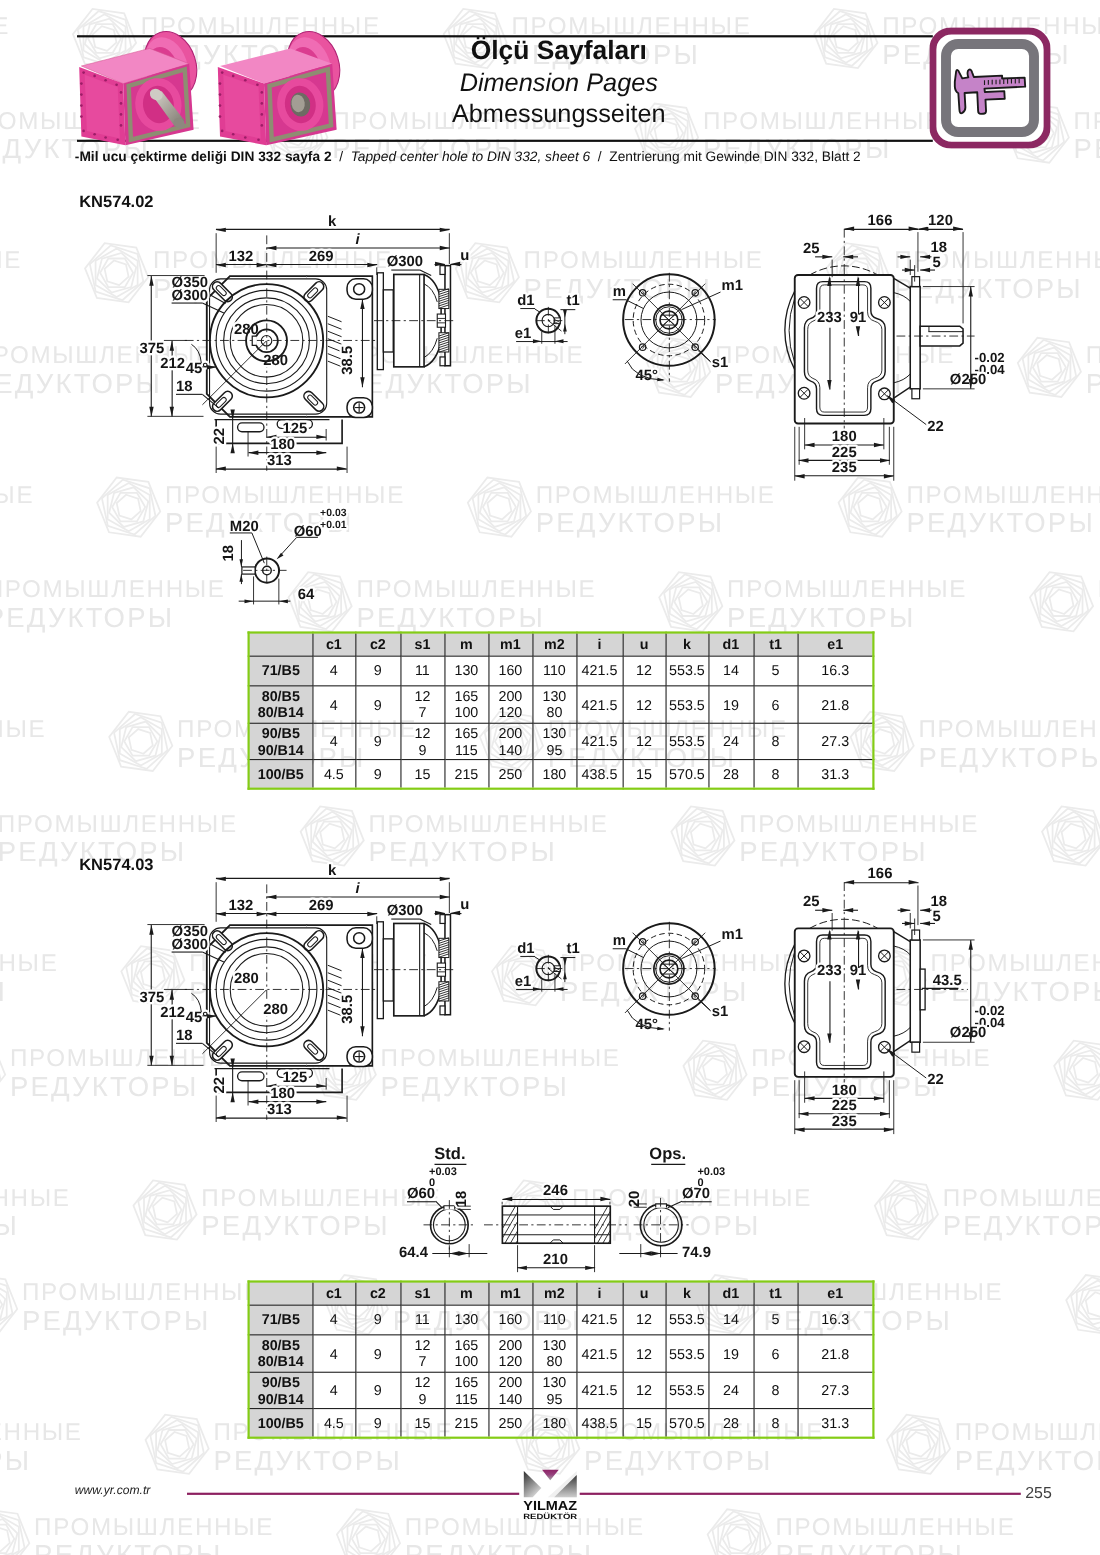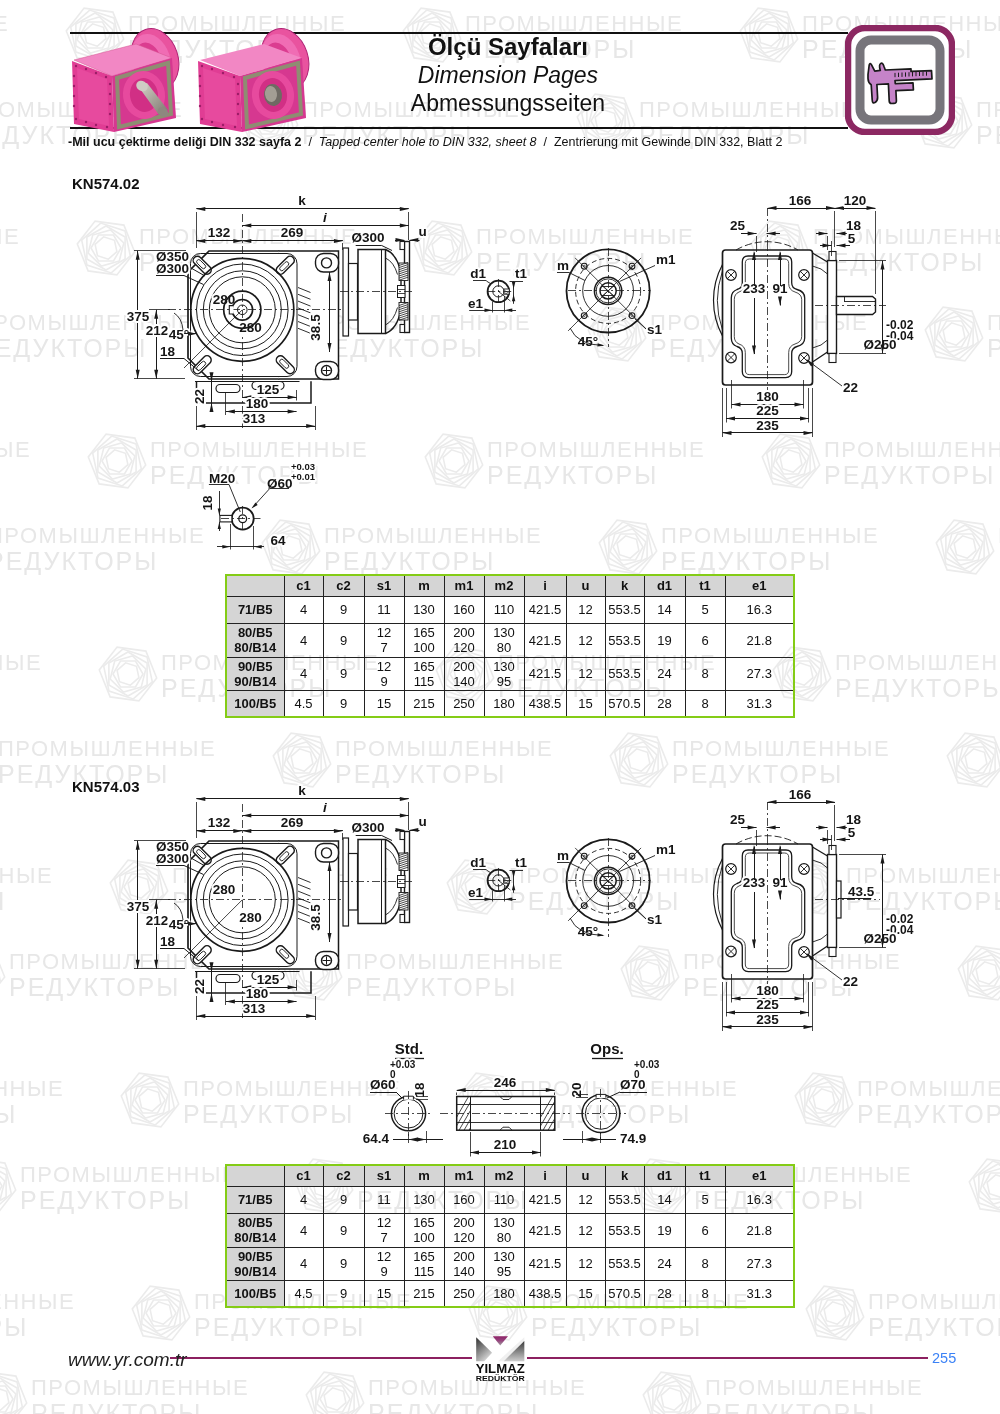--- a/index.html
+++ b/index.html
@@ -91,21 +91,21 @@
 <div class="hdr" style="left:70px;top:32px;width:778px;height:2px;background:#111;"></div>
 
 <div class="hdr" style="left:70px;top:127px;width:778px;height:2px;background:#111;"></div>
 
 <div class="hdr" style="left:308px;top:33px;width:400px;text-align:center;font-size:24px;font-weight:bold;color:#111;">Ölçü Sayfaları</div>
 
 <div class="hdr" style="left:308px;top:62px;width:400px;text-align:center;font-size:23px;font-style:italic;color:#111;">Dimension Pages</div>
 
 <div class="hdr" style="left:308px;top:90px;width:400px;text-align:center;font-size:23px;color:#111;">Abmessungsseiten</div>
 
-<div class="hdr" style="left:68px;top:135px;font-size:12.5px;color:#111;white-space:nowrap;"><b>-Mil ucu çektirme deliği DIN 332 sayfa 2</b>&nbsp; /&nbsp; <i>Tapped center hole to DIN 332, sheet 8</i>&nbsp; /&nbsp; Zentrierung mit Gewinde DIN 332, Blatt 2</div>
+<div class="hdr" style="left:68px;top:135px;font-size:12.5px;color:#111;white-space:nowrap;"><b>-Mil ucu çektirme deliği DIN 332 sayfa 2</b>&nbsp; /&nbsp; <i>Tapped center hole to DIN 332, sheet 6</i>&nbsp; /&nbsp; Zentrierung mit Gewinde DIN 332, Blatt 2</div>
 
 <div class="hdr" style="left:72px;top:175px;font-size:15px;font-weight:bold;color:#111;">KN574.02</div>
 
 <div class="hdr" style="left:72px;top:778px;font-size:15px;font-weight:bold;color:#111;">KN574.03</div>
 
 <svg class="hdr" style="left:60px;top:14px;" width="130" height="122" viewBox="0 0 130 122" id="gb1">
 <defs>
 <linearGradient id="shaftg" x1="0" y1="0" x2="1" y2="1">
 <stop offset="0" stop-color="#d9d5cd"></stop>
         <stop offset="0.5" stop-color="#a9a49b"></stop>
@@ -957,23 +957,23 @@
       <path d="M251.6,895.3 H255.4 V902.3 H251.6" fill="#fff" stroke="#1a1a1a" stroke-width="1.1"></path>
     </g>
     <use href="#fv" y="590"></use>
     <use href="#fcv" y="590"></use>
     <use href="#d1det" y="589"></use>
   </svg>
 
 <div class="hdr" style="left:170px;top:1357px;width:302px;height:2px;background:#8c2060;"></div>
 <div class="hdr" style="left:527px;top:1357px;width:401px;height:2px;background:#8c2060;"></div>
 
-<div class="hdr" style="left:68px;top:1349px;font-size:19px;font-style:italic;color:#222;">www.yr.com.tr</div>
-
-<div class="hdr" style="left:932px;top:1350px;font-size:14.5px;color:#3b82f6;text-align:center;">255</div>
+<div class="hdr" style="left:68px;top:1349px;font-size:11px;font-style:italic;color:#222;">www.yr.com.tr</div>
+
+<div class="hdr" style="left:932px;top:1350px;font-size:14.5px;color:#404040;text-align:center;">255</div>
 
 <svg class="hdr" style="left:467px;top:1332px;" width="66" height="50" viewBox="0 0 66 50" id="logo">
 <defs>
 <linearGradient id="lgL" x1="0" y1="0" x2="0.6" y2="1">
         <stop offset="0" stop-color="#2e2e2e"></stop>
         <stop offset="1" stop-color="#d8d8d8"></stop>
       </linearGradient>
 <linearGradient id="lgR" x1="0.3" y1="0" x2="0.3" y2="1">
         <stop offset="0" stop-color="#3a3a3a"></stop>
         <stop offset="1" stop-color="#cdcdcd"></stop>

